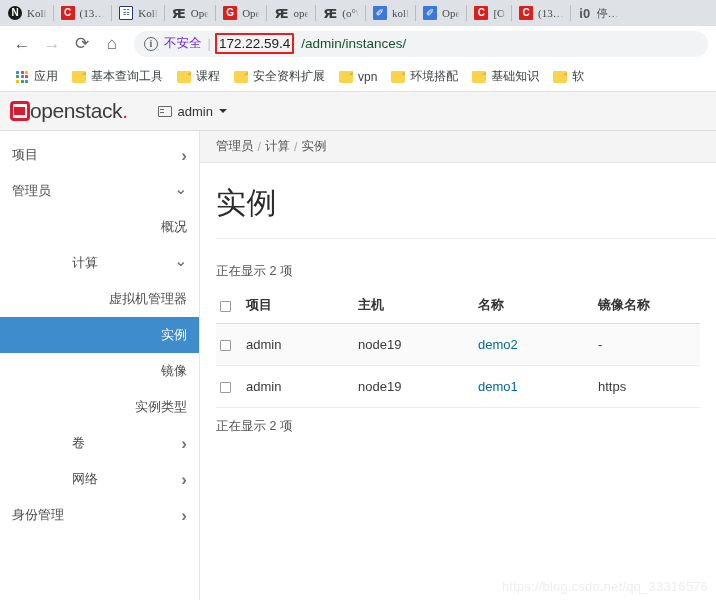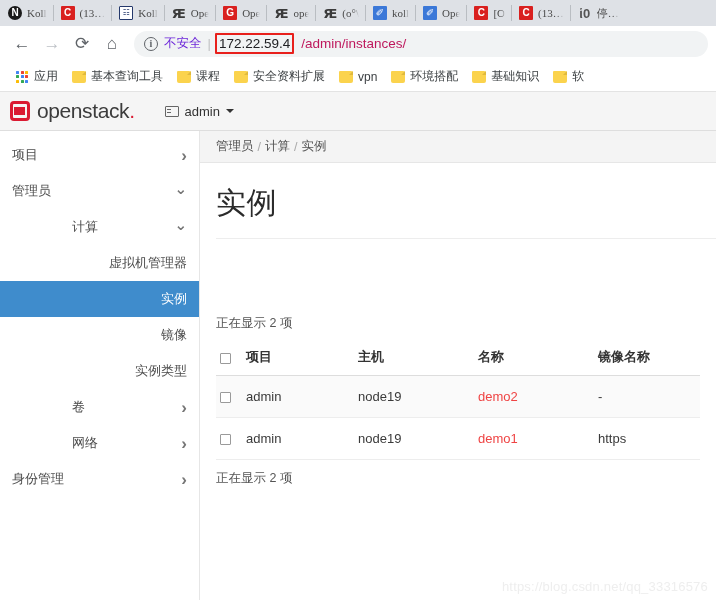--- a/index.html
+++ b/index.html
@@ -114,21 +114,21 @@
   .not-secure { color: #6d28d9; font-size: 12.5px; }
   .url-sep { color: #c0c2c5; }
   .url-host-wrap {
     border: 2px solid #e8201c;
     padding: 0px 2px;
     border-radius: 1px;
     line-height: 17px;
     margin-left: -2px;
   }
   .url-host { color: #202124; font-size: 13.5px; }
-  .url-path { color: #be185d; font-size: 13.5px; margin-left: 1px; }
+  .url-path { color: #14532d; font-size: 13.5px; margin-left: 1px; }
 
   .bookmarks-bar {
     height: 30px;
     background: #ffffff;
     display: flex;
     align-items: center;
     padding: 0 8px;
     gap: 0px;
     border-bottom: 1px solid #e3e3e3;
     overflow: hidden;
@@ -177,21 +177,21 @@
   }
   .topbar {
     height: 39px;
     background: #f5f5f5;
     border-bottom: 1px solid #dedede;
     display: flex;
     align-items: center;
     padding-left: 10px;
     gap: 30px;
   }
-  .brand { display: flex; align-items: center; gap: 7px; }
+  .brand { display: flex; align-items: center; }
   .brand-mark {
     width: 20px; height: 20px;
     border: 3.5px solid #da1a32;
     border-radius: 4px;
     position: relative;
     flex: 0 0 20px;
   }
   .brand-mark::before {
     content: "";
     position: absolute;
@@ -286,21 +286,21 @@
 
   .page-title {
     font-size: 30px;
     color: #2b2b2b;
     font-weight: normal;
     margin: 20px 0 14px 16px;
     letter-spacing: 0.5px;
   }
   .title-rule { border-top: 1px solid #ededed; margin: 0 0 0 16px; }
 
-  .table-wrap { padding: 0 16px 0 16px; margin-top: 72px; }
+  .table-wrap { padding: 0 16px 0 16px; margin-top: 20px; }
   .count-line {
     font-size: 12.5px;
     color: #555;
     padding: 4px 0 8px 0;
   }
   table.instances {
     width: 100%;
     border-collapse: collapse;
     font-size: 13px;
   }
@@ -323,21 +323,21 @@
   .col-host { width: 120px; }
   .col-name { width: 120px; }
   .cb {
     width: 11px; height: 11px;
     border: 1px solid #9a9a9a;
     border-radius: 1px;
     background: #fff;
     display: inline-block;
     vertical-align: middle;
   }
-  a.inst-link { color: #ef4444; text-decoration: none; text-align: center; }
+  a.inst-link { color: #0369a1; text-decoration: none; text-align: center; }
   .count-line-bottom {
     font-size: 12.5px;
     color: #555;
     padding: 10px 0 0 0;
   }
 
   .watermark {
     position: absolute;
     right: 8px;
     bottom: 6px;
@@ -479,20 +479,23 @@
   <div class="body-split">
 
     <div class="sidebar" id="sidebar">
         <div class="nav-row lvl0">
           <span class="nav-label">项目</span>
           <span class="chev chev-r"></span>
         </div>
         <div class="nav-row lvl0">
           <span class="nav-label">管理员</span>
           <span class="chev chev-d"></span>
+        </div>
+        <div class="nav-row lvl2">
+          <span class="nav-label">概况</span>
         </div>
         <div class="nav-row lvl1 with-chev">
           <span class="nav-label">计算</span>
           <span class="chev chev-d"></span>
         </div>
         <div class="nav-row lvl2">
           <span class="nav-label">虚拟机管理器</span>
         </div>
         <div class="nav-row lvl2 active">
           <span class="nav-label">实例</span>

